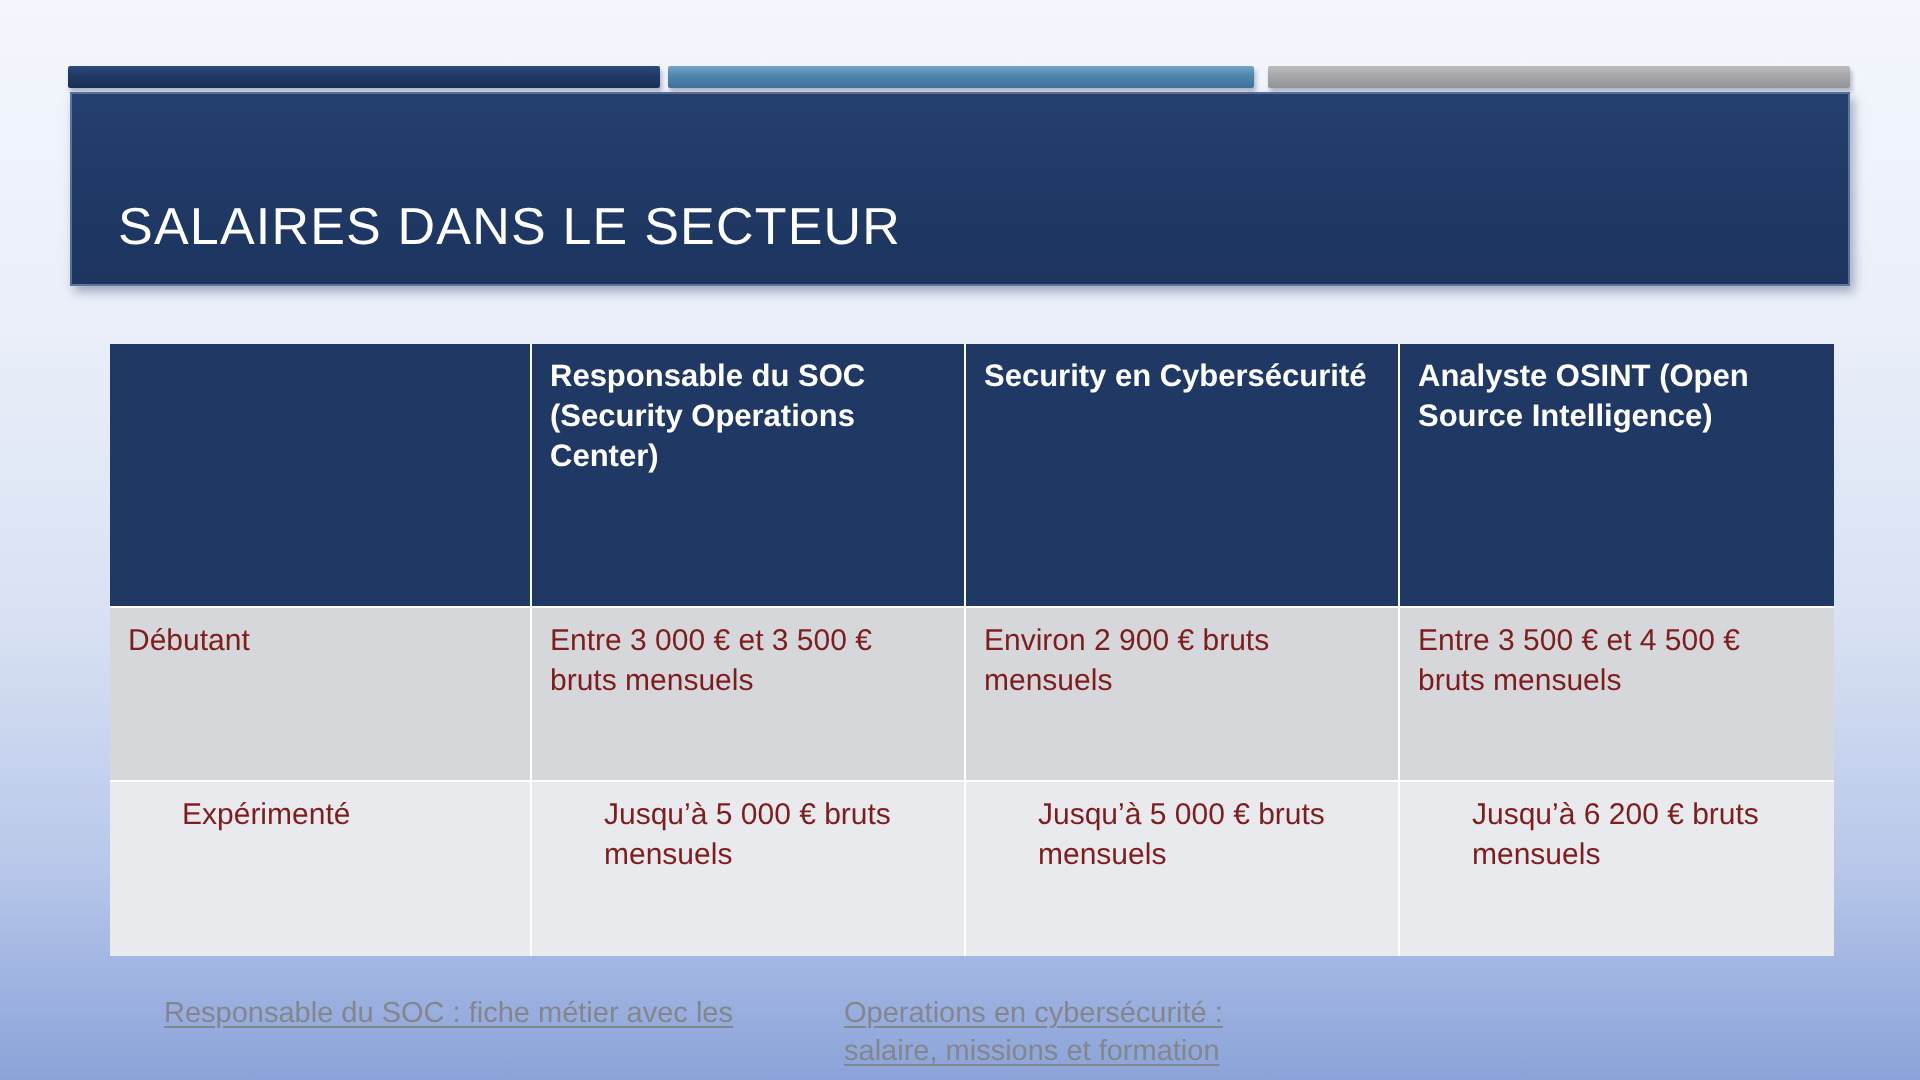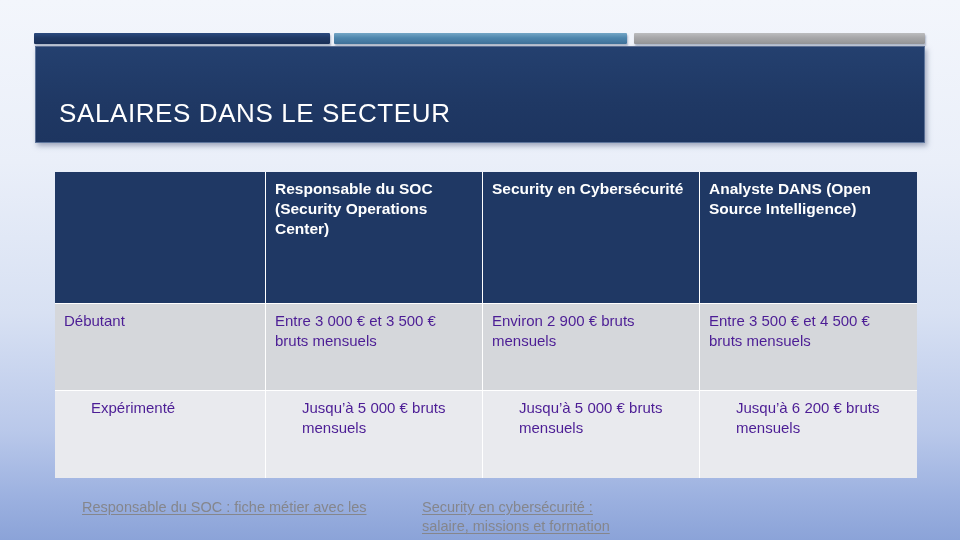--- a/index.html
+++ b/index.html
@@ -76,21 +76,21 @@
   .salary-table thead th {
     height: 132px;
     background: #1f3864;
     color: #ffffff;
     font-size: 15.5px;
     font-weight: bold;
     line-height: 1.3;
   }
   .salary-table tbody td {
     height: 87px;
-    color: #4c1d95;
+    color: #7f1d1d;
     font-size: 15px;
     font-weight: 400;
     line-height: 1.35;
   }
   .salary-table tr.row-odd td  { background: #d5d7db; }
   .salary-table tr.row-even td { background: #e9eaee; padding-left: 36px; }
 
   
   .ref-link {
     position: absolute;
@@ -124,21 +124,21 @@
       <col style="width:211px">
       <col style="width:217px">
       <col style="width:217px">
       <col style="width:217px">
     </colgroup>
     <thead>
       <tr>
         <th></th>
         <th>Responsable du SOC (Security Operations Center)</th>
         <th>Security en Cybersécurité</th>
-        <th>Analyste DANS (Open Source Intelligence)</th>
+        <th>Analyste OSINT (Open Source Intelligence)</th>
       </tr>
     </thead>
     <tbody>
       <tr class="row-odd">
         <td>Débutant</td>
         <td>Entre 3&nbsp;000&nbsp;€ et 3&nbsp;500&nbsp;€ bruts mensuels</td>
         <td>Environ 2&nbsp;900&nbsp;€ bruts mensuels</td>
         <td>Entre 3&nbsp;500&nbsp;€ et 4&nbsp;500&nbsp;€ bruts mensuels</td>
       </tr>
       <tr class="row-even row-last">
@@ -148,17 +148,17 @@
         <td>Jusqu’à 6&nbsp;200&nbsp;€ bruts mensuels</td>
       </tr>
     </tbody>
   </table>
 
   <a class="ref-link link-1">
     <span>Responsable du SOC : fiche métier avec les</span>
   </a>
 
   <a class="ref-link link-2">
-    <span>Security en cybersécurité :</span>
+    <span>Operations en cybersécurité :</span>
     <span>salaire, missions et formation</span>
   </a>
 
 </div>
 
 </body></html>

